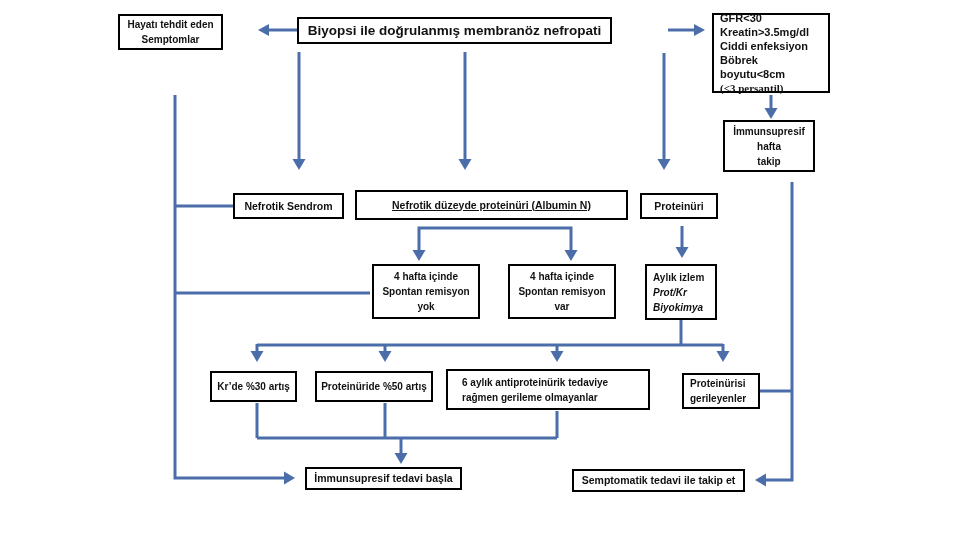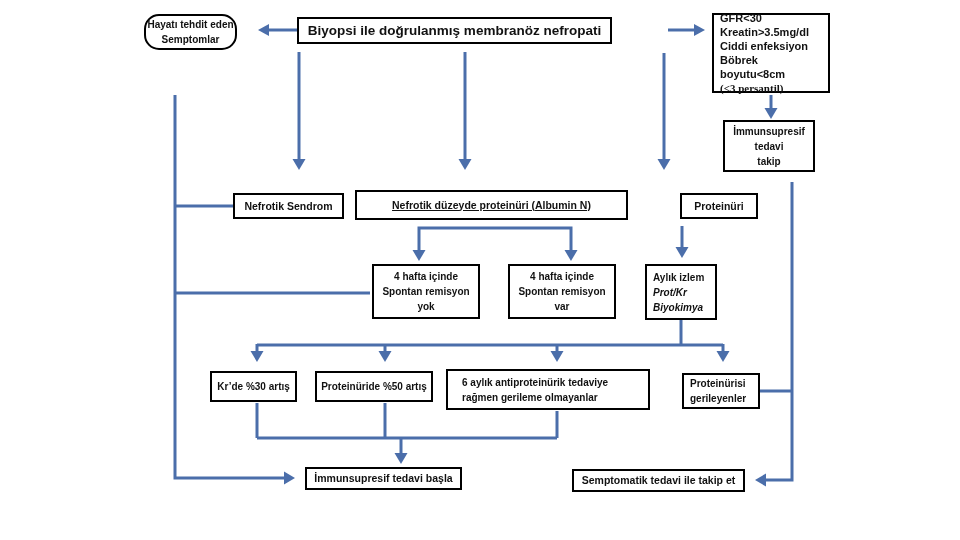--- a/index.html
+++ b/index.html
@@ -102,52 +102,52 @@
     <g>
       <path class="wire" d="M257,403 V438"></path>
       <path class="wire" d="M385,403 V438"></path>
       <path class="wire" d="M557,411 V438"></path>
       <path class="wire" d="M257,438 H557"></path>
       <path class="wire" d="M401,438 V453"></path>
       <polygon class="head" points="401,464 394.5,453 407.5,453"></polygon>
     </g>
   </svg>
 
-  <div class="box" style="left:144px;top:14px;width:93px;height:36px;line-height:15px;border-radius:15px;">
+  <div class="box" style="left:118px;top:14px;width:105px;height:36px;line-height:15px;">
     <span>Hayatı tehdit eden</span>
     <span>Semptomlar</span>
   </div>
 
   <div class="box title-box" style="left:297px;top:17px;width:315px;height:27px;">
     <span>Biyopsi ile doğrulanmış membranöz nefropati</span>
   </div>
 
   <div class="box gfr-box" style="left:712px;top:13px;width:118px;height:80px;">
     <span>GFR&lt;30</span>
     <span>Kreatin&gt;3.5mg/dl</span>
     <span>Ciddi enfeksiyon</span>
     <span>Böbrek boyutu&lt;8cm</span>
     <span class="center">(&lt;3 persantil)</span>
   </div>
 
   <div class="box" style="left:723px;top:120px;width:92px;height:52px;">
     <span>İmmunsupresif</span>
-    <span>tedavi</span>
+    <span>hafta</span>
     <span>takip</span>
   </div>
 
   <div class="box fs105" style="left:233px;top:193px;width:111px;height:26px;">
     <span>Nefrotik Sendrom</span>
   </div>
 
   <div class="box fs105" style="left:355px;top:190px;width:273px;height:30px;text-decoration:underline;">
     <span>Nefrotik düzeyde proteinüri (Albumin N)</span>
   </div>
 
-  <div class="box fs105" style="left:640px;top:193px;width:78px;height:26px;margin-left:40px;">
+  <div class="box fs105" style="left:640px;top:193px;width:78px;height:26px;">
     <span>Proteinüri</span>
   </div>
 
   <div class="box" style="left:372px;top:264px;width:108px;height:55px;">
     <span>4 hafta içinde</span>
     <span>Spontan remisyon</span>
     <span>yok</span>
   </div>
 
   <div class="box" style="left:508px;top:264px;width:108px;height:55px;">

